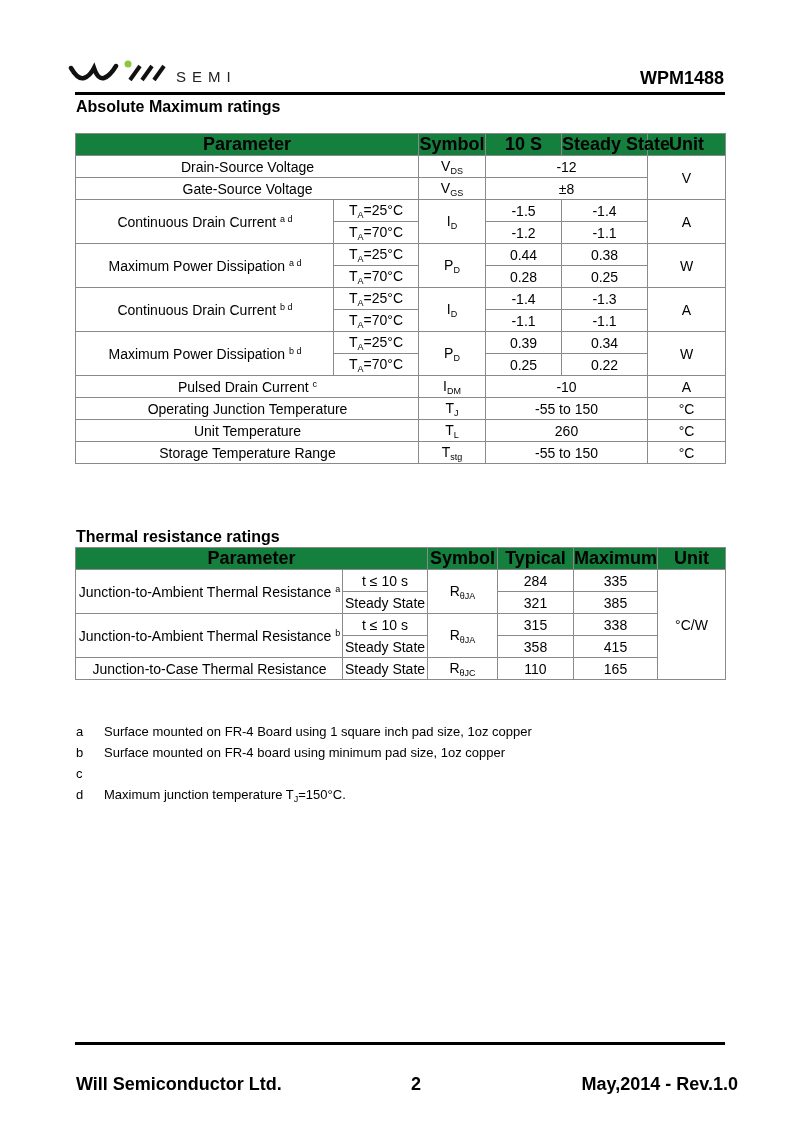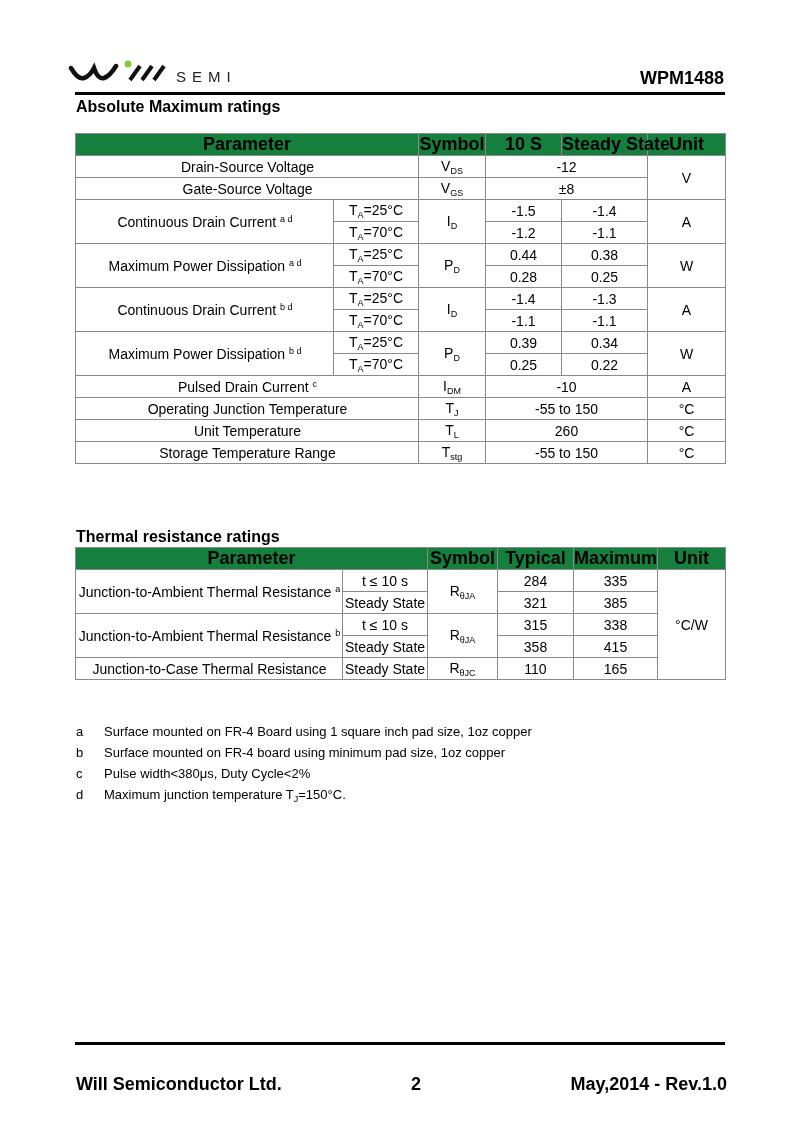--- a/index.html
+++ b/index.html
@@ -212,24 +212,23 @@
   <div class="note-row">
     <span class="note-key">a</span>
     <span>Surface mounted on FR-4 Board using 1 square inch pad size, 1oz copper</span>
   </div>
   <div class="note-row">
     <span class="note-key">b</span>
     <span>Surface mounted on FR-4 board using minimum pad size, 1oz copper</span>
   </div>
   <div class="note-row">
     <span class="note-key">c</span>
-    <span>Pulse width&lt;380μs, Duty Cycle&lt;2%</span>
   </div>
   <div class="note-row">
     <span class="note-key">d</span>
     <span><span>Maximum junction temperature T</span><sub>J</sub><span>=150°C.</span></span>
   </div>
 </div>
 
 <div class="abs rule-bottom"></div>
 <div class="abs footer" style="left:76px;">Will Semiconductor Ltd.</div>
 <div class="abs footer" style="left:411px;">2</div>
-<div class="abs footer" style="right:73px;text-align:right;">May,2014 - Rev.1.0</div>
+<div class="abs footer" style="right:62px;text-align:right;">May,2014 - Rev.1.0</div>
 
 </body></html>

